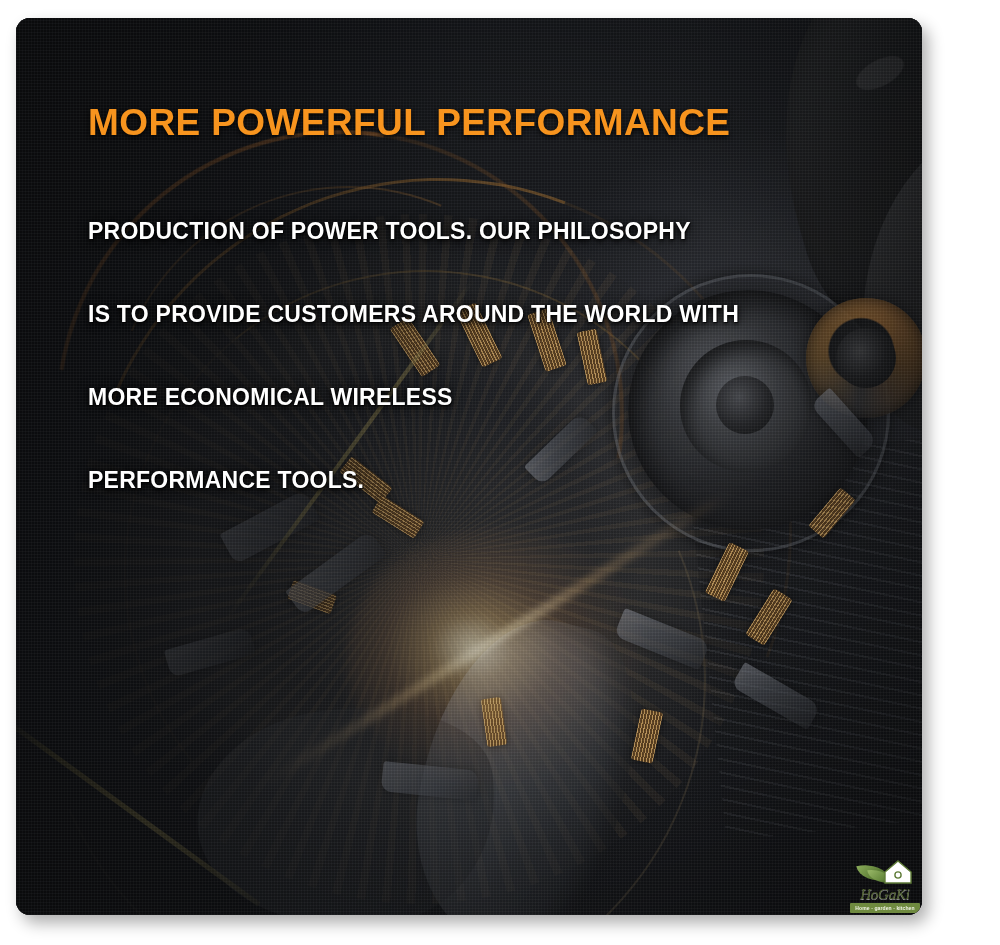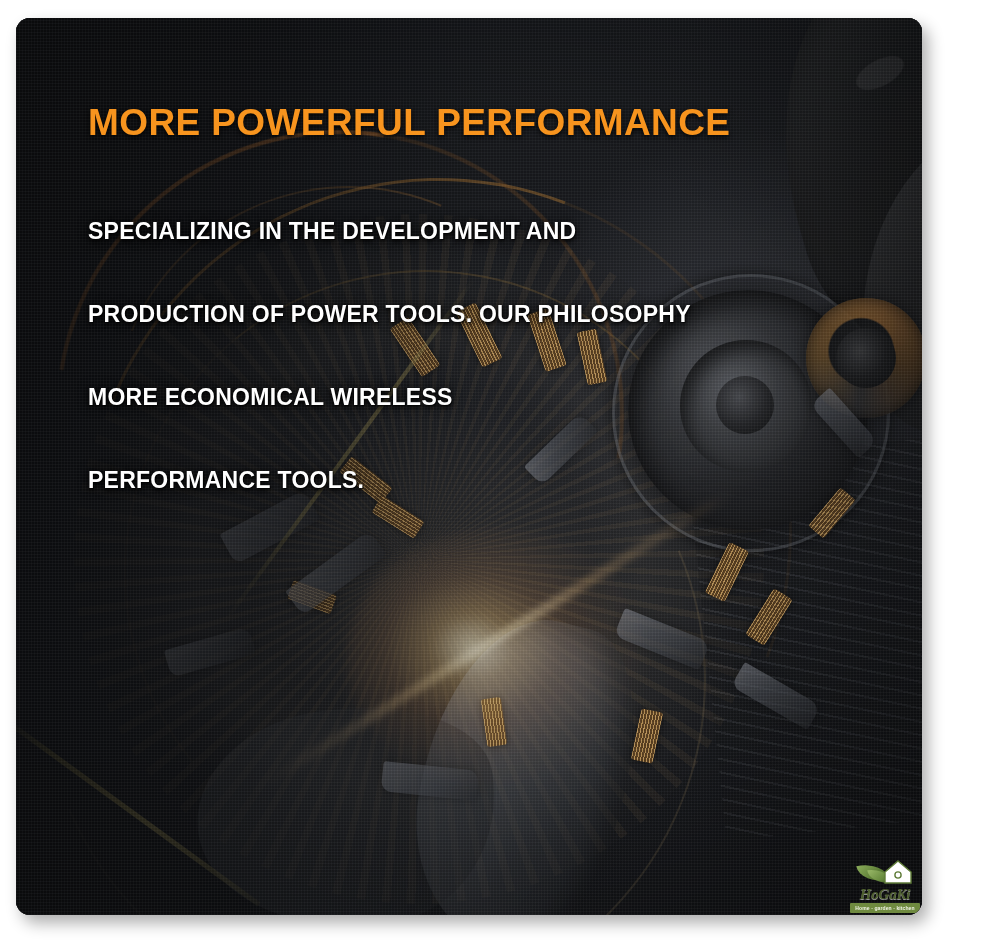--- a/index.html
+++ b/index.html
@@ -384,21 +384,21 @@
   }
   .wm-house {
     position: absolute;
     left: 30px; top: 1px;
     width: 28px; height: 24px;
   }
   .wm-house svg { display: block; }
   .wm-name {
     font-family: "Liberation Serif", serif;
     font-size: 15px;
-    font-weight: 700;
+    font-weight: 400;
     font-style: italic;
     color: #4d5e2e;
     line-height: 15px;
     letter-spacing: -0.2px;
     text-shadow: 0 1px 0 rgba(255,255,255,0.55);
   }
   .wm-tag {
     margin-top: 1px;
     background: #6f8a3f;
     color: #f2f5e8;
@@ -478,22 +478,22 @@
       <div class="glow-streak"></div>
 
       <div class="vignette"></div>
       <div class="texture"></div>
     </div>
 
     <div class="copy">
       <h1 class="headline">MORE POWERFUL PERFORMANCE</h1>
 
       <div class="body-lines" id="body-lines">
-          <div class="body-line">SPECIALIZING IN THE DEVELOPMENT AND</div>
           <div class="body-line">PRODUCTION OF POWER TOOLS. OUR PHILOSOPHY</div>
+          <div class="body-line">IS TO PROVIDE CUSTOMERS AROUND THE WORLD WITH</div>
           <div class="body-line">MORE ECONOMICAL WIRELESS</div>
           <div class="body-line">PERFORMANCE TOOLS.</div>
         </div>
     </div>
 
     <div class="watermark">
       <div class="wm-mark">
         <div class="wm-leaf"></div>
         <div class="wm-leaf2"></div>
         <div class="wm-house">

